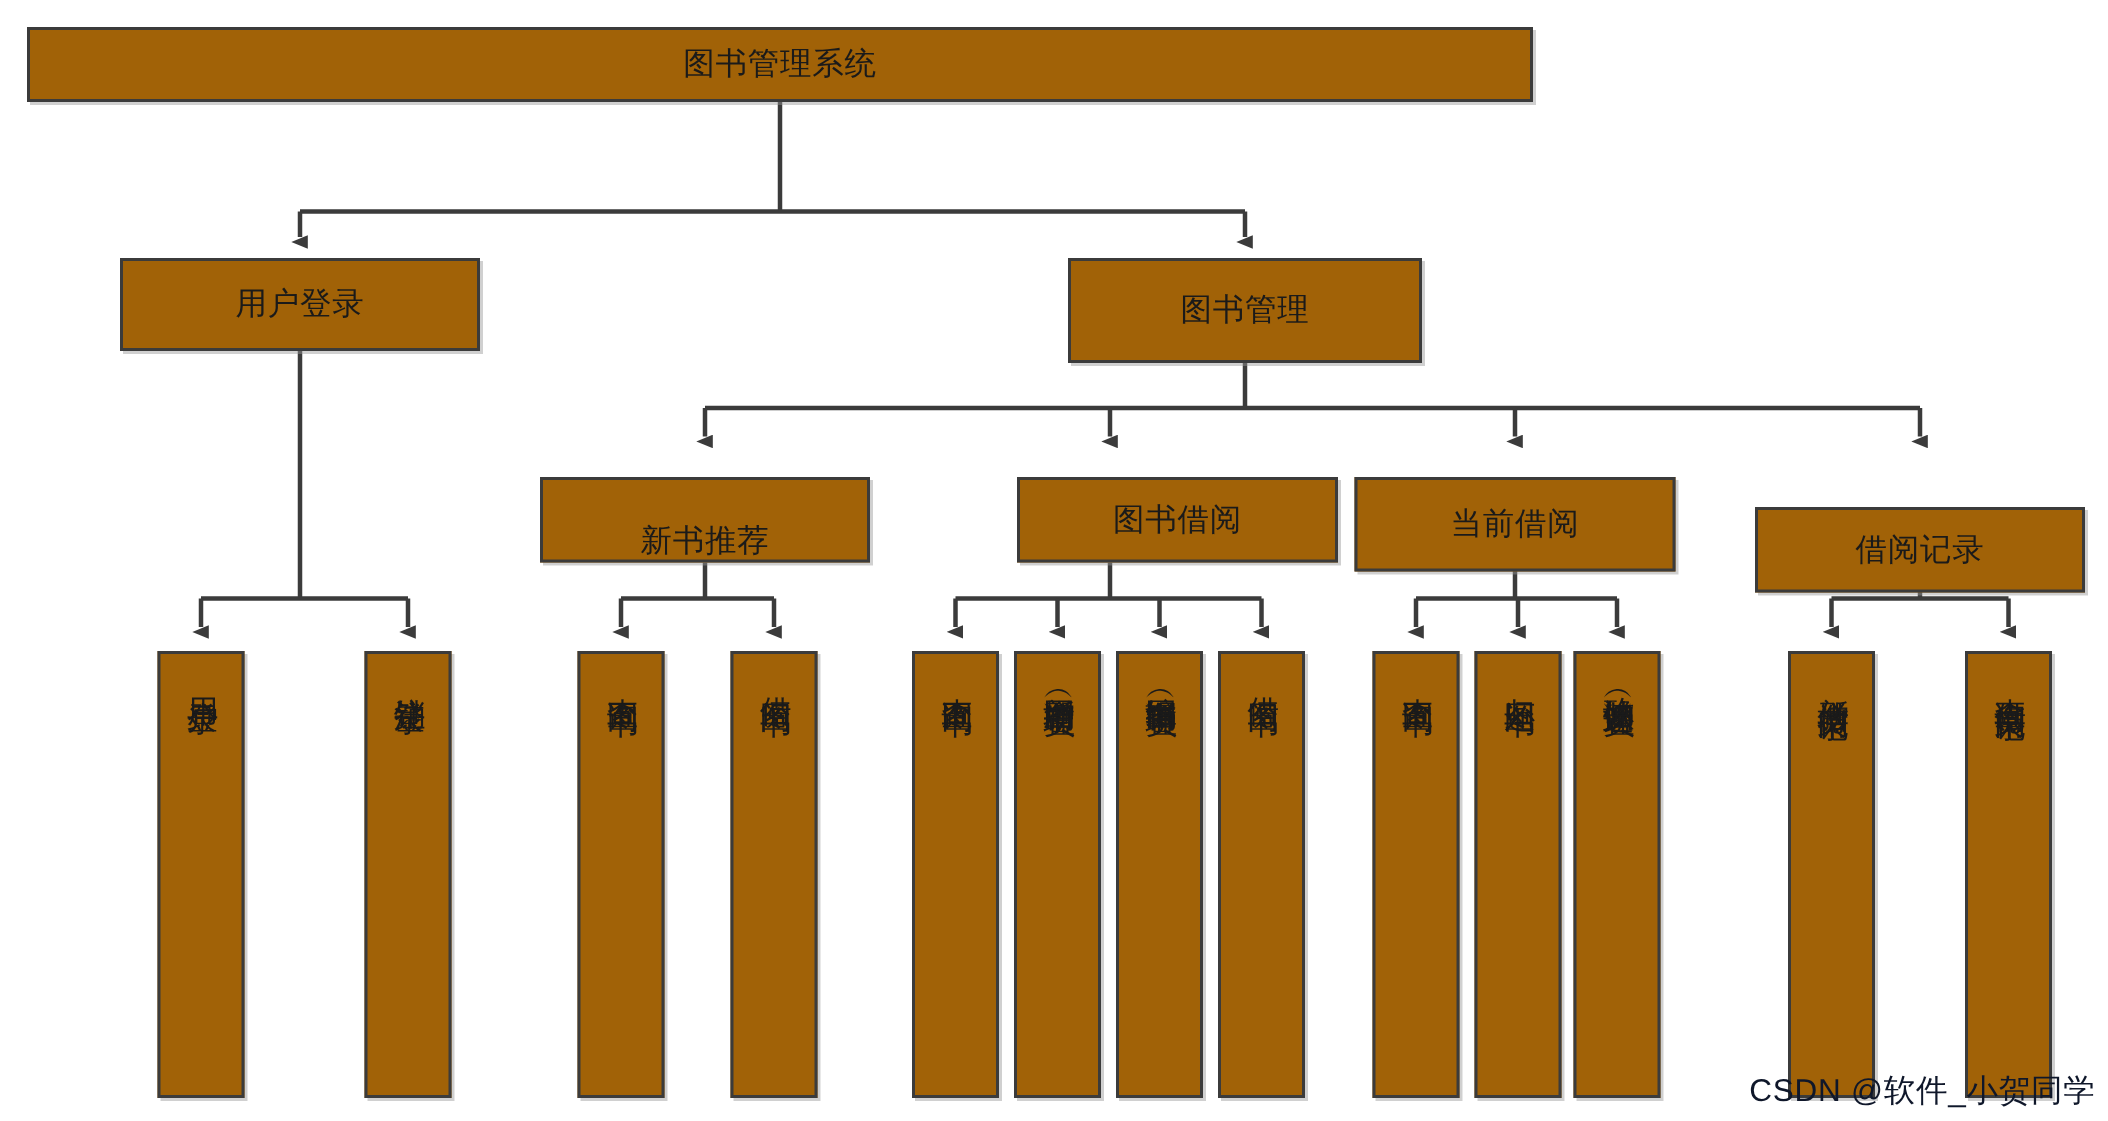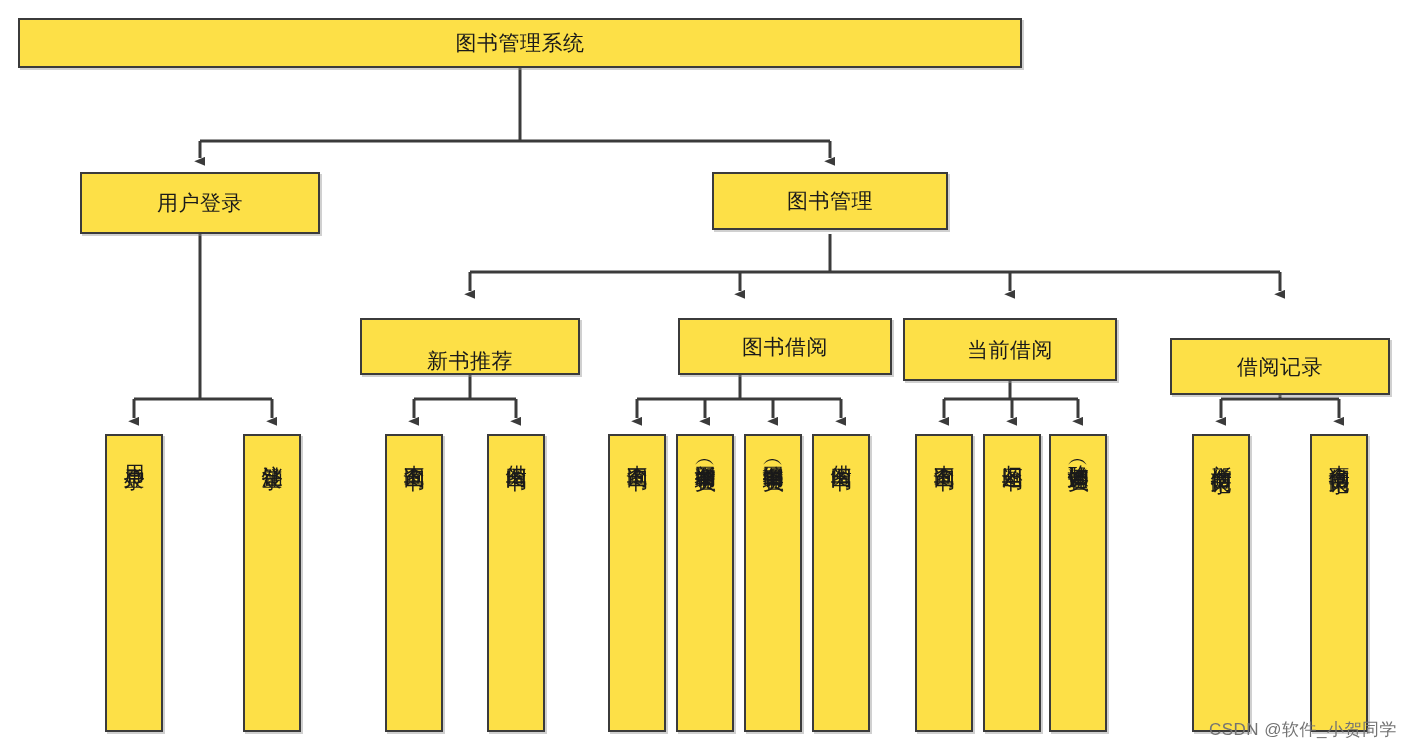--- a/index.html
+++ b/index.html
@@ -21,21 +21,21 @@
     position: absolute;
     left: 0;
     top: 0;
     width: 1405px;
     height: 747px;
     pointer-events: none;
   }
   .node {
     position: absolute;
     box-sizing: border-box;
-    background: #fde047;
+    background: #a16207;
     border: 2.5px solid #3b3b3b;
     box-shadow: 2px 2px 0 rgba(150,150,150,0.45);
     display: flex;
     align-items: center;
     justify-content: center;
     color: #1a1a1a;
   }
   .node.horiz .label {
     font-size: 21px;
     line-height: 1.2;
@@ -55,22 +55,22 @@
     letter-spacing: 2px;
     white-space: nowrap;
   }
   .node.vert.tall .label {
     letter-spacing: 1px;
   }
   #watermark {
     position: absolute;
     right: 8px;
     bottom: 6px;
-    font-size: 17px;
-    color: #737373;
+    font-size: 21px;
+    color: #0f172a;
     white-space: nowrap;
     letter-spacing: 0.5px;
   }
 </style>
 </head>
 <body>
 
 <div id="canvas">
 
   <svg id="edges" viewBox="0 0 1405 747" xmlns="http://www.w3.org/2000/svg">
@@ -125,21 +125,21 @@
   </svg>
 
   <div class="node horiz" style="left:18px; top:18px; width:1004px; height:50px;">
     <span class="label">图书管理系统</span>
   </div>
 
   <div class="node horiz" style="left:80px; top:172px; width:240px; height:62px;">
     <span class="label">用户登录</span>
   </div>
 
-  <div class="node horiz" style="left:712px; top:172px; width:236px; height:58px;">
+  <div class="node horiz" style="left:712px; top:172px; width:236px; height:70px;">
     <span class="label">图书管理</span>
   </div>
 
   <div class="node horiz" style="left:360px; top:318px; width:220px; height:57px;align-items:flex-end;">
     <span class="label">新书推荐</span>
   </div>
 
   <div class="node horiz" style="left:633px; top:318px; width:214px; height:57px;margin-left:45px;">
     <span class="label">图书借阅</span>
   </div>

